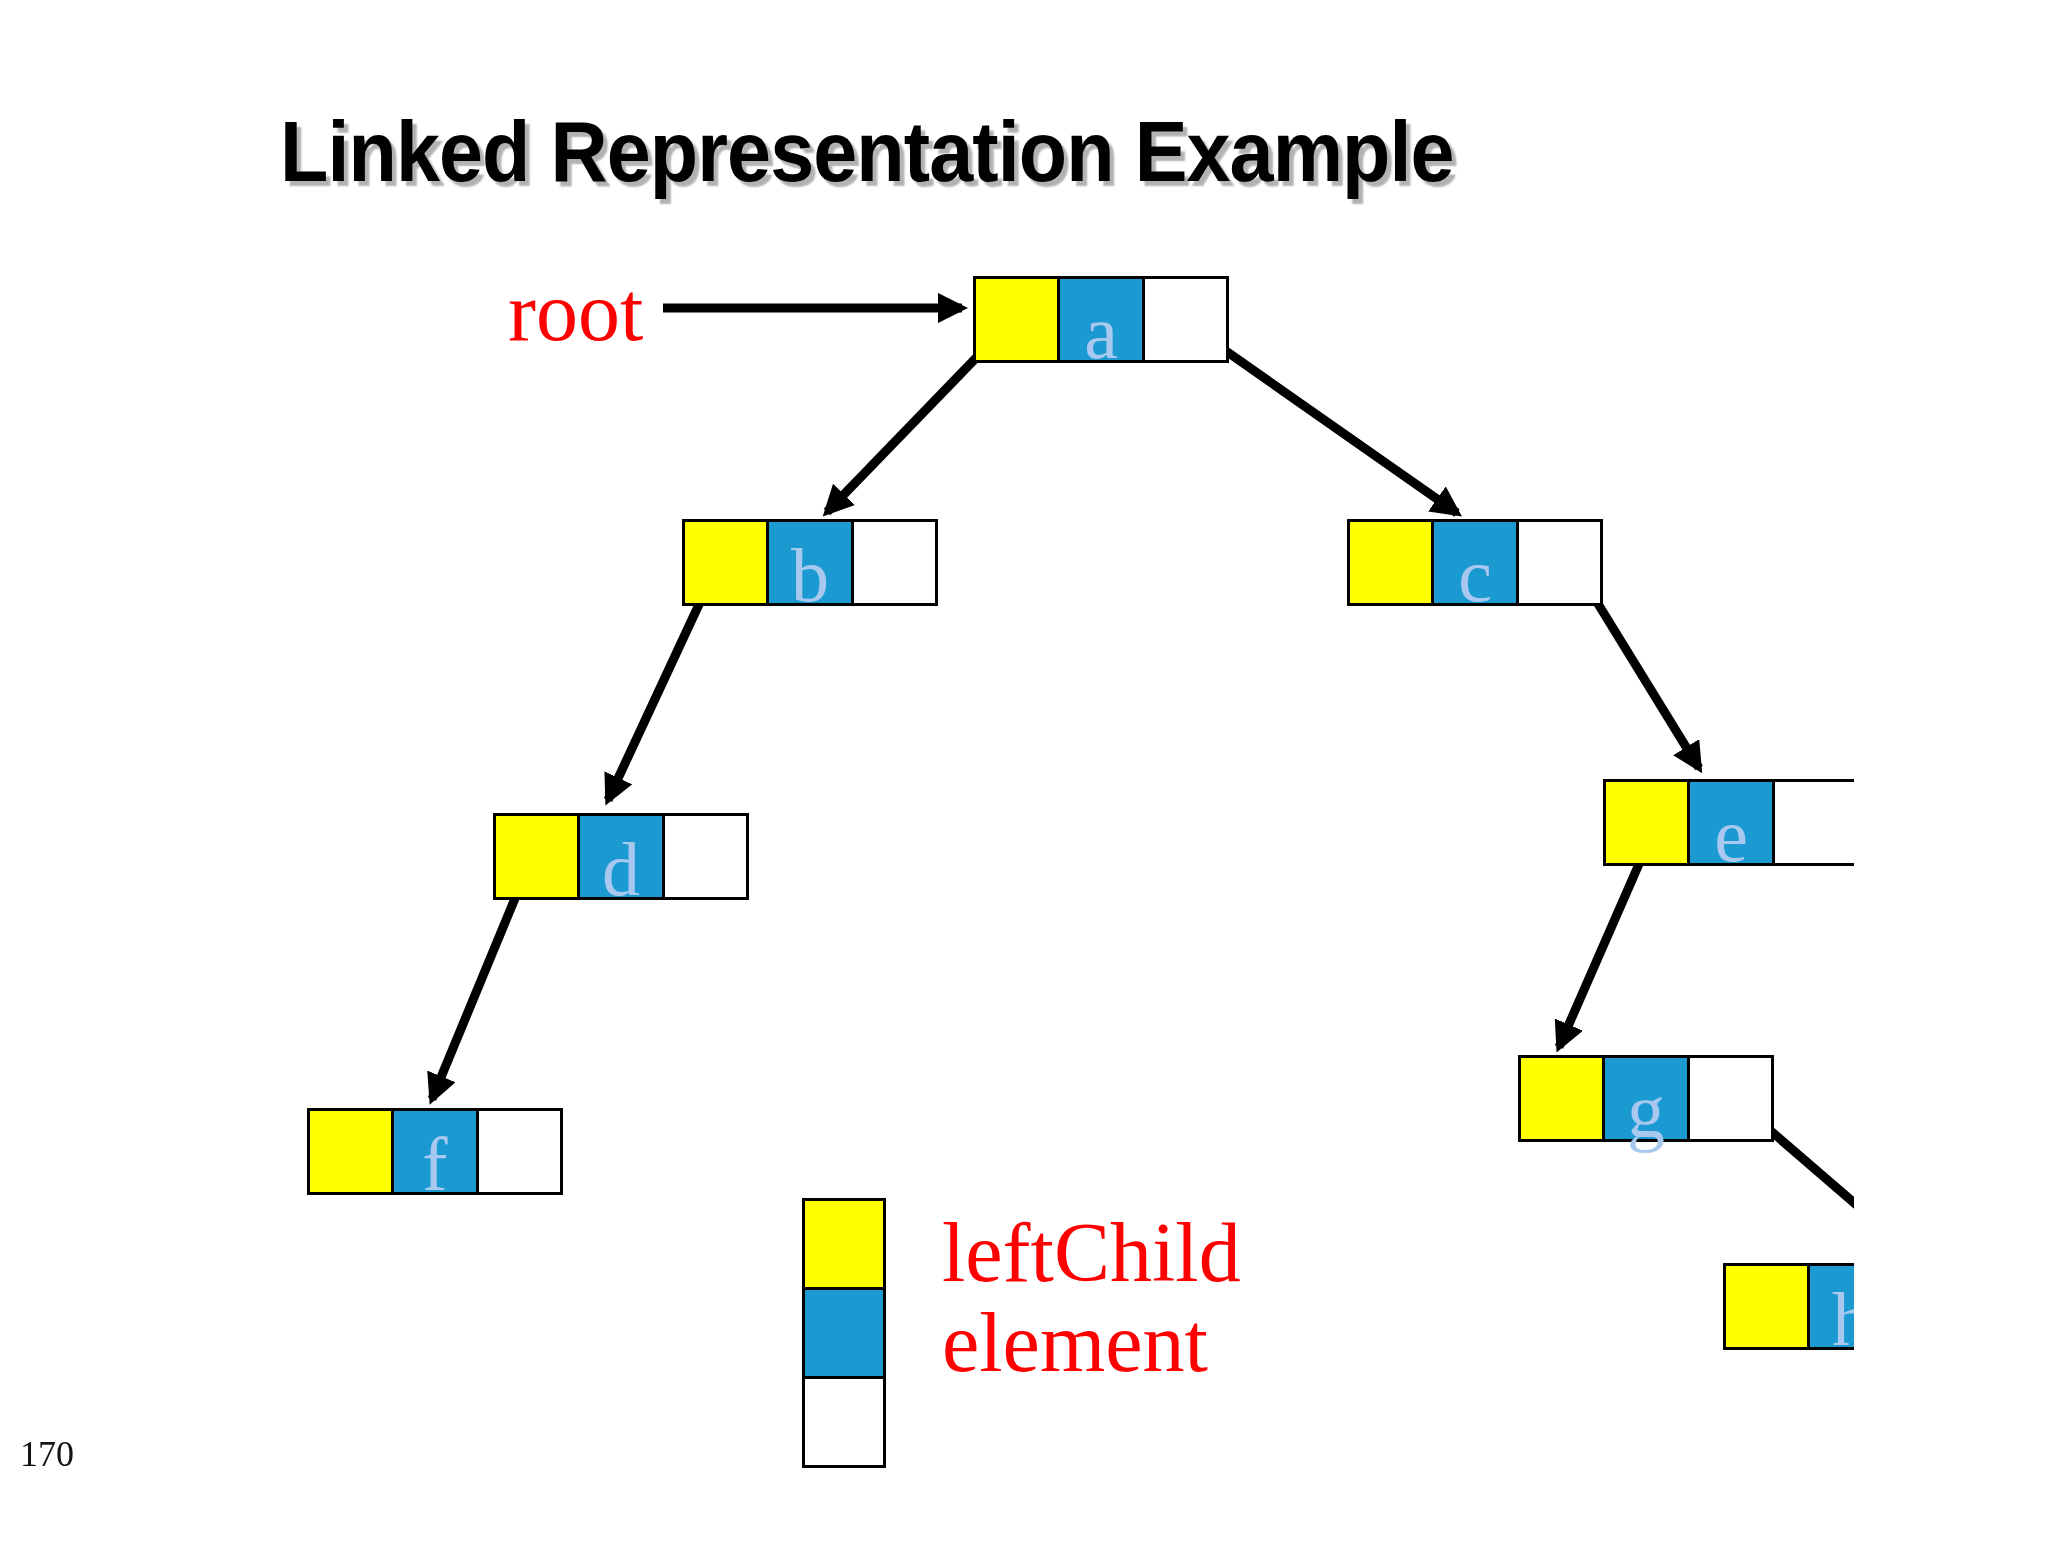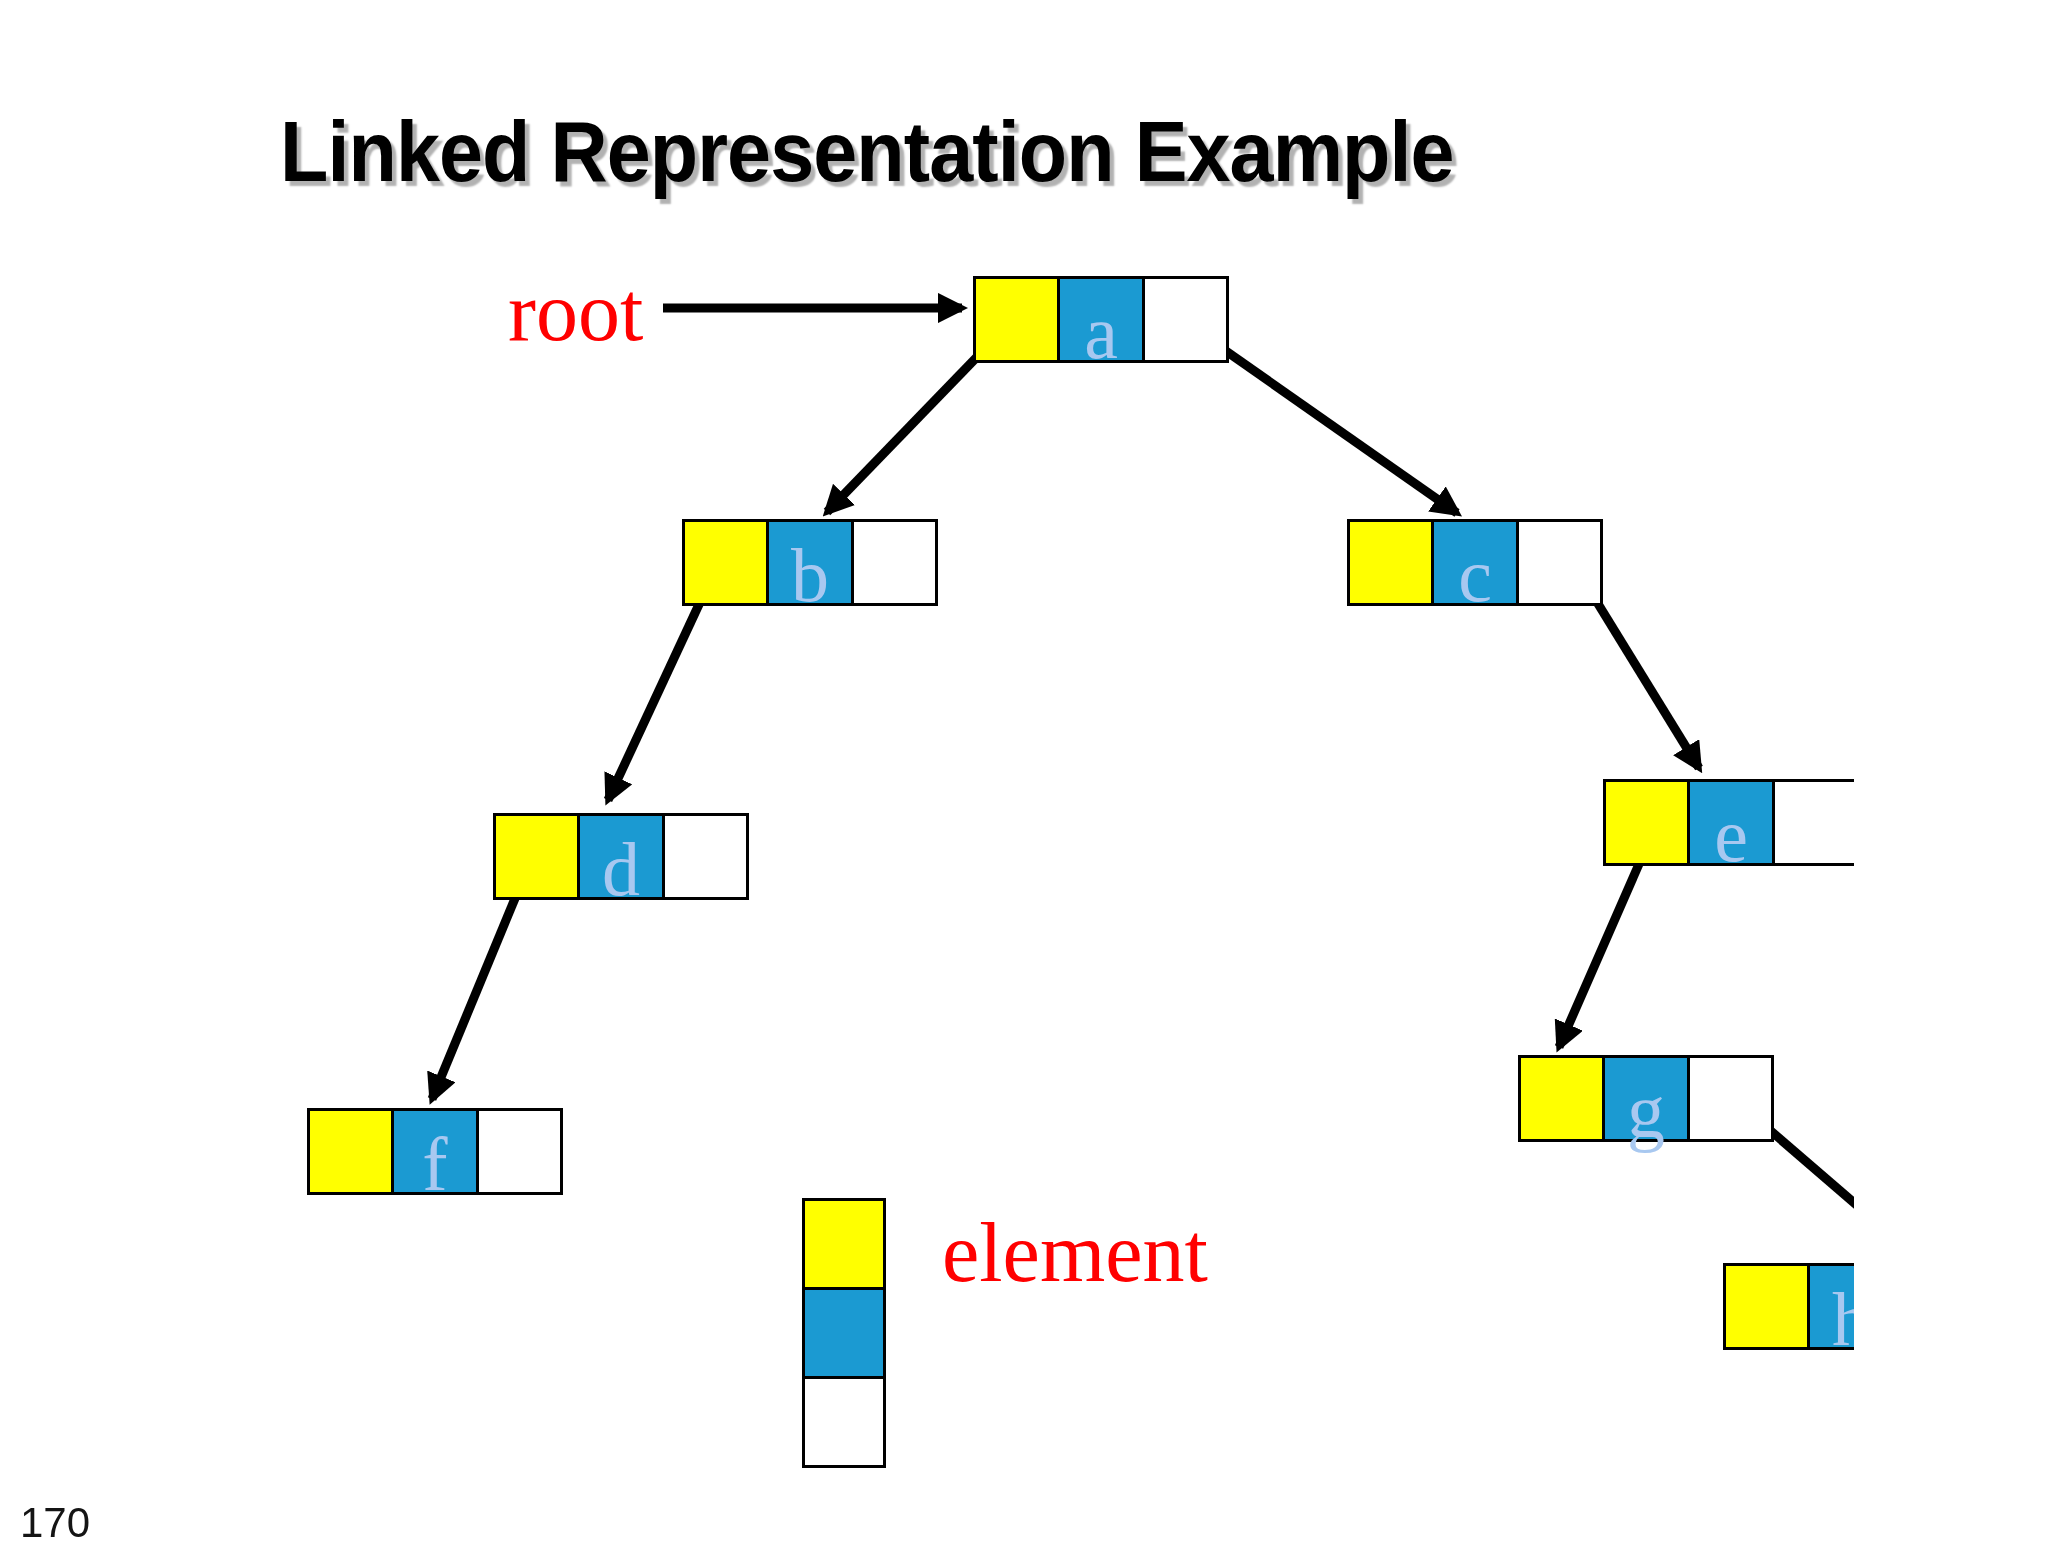--- a/index.html
+++ b/index.html
@@ -69,23 +69,23 @@
   .legend-labels{
     position:absolute;
     left:942px;top:1208px;
     font-size:84px;
     line-height:90px;
     color:#ff0000;
     white-space:nowrap;
   }
   .page-number{
     position:absolute;
-    left:20px;top:1502px;
-    font-family:Liberation Sans, sans-serif;
-    font-size:42px;line-height:1;
+    left:20px;top:1436px;
+    font-family:Liberation Serif, serif;
+    font-size:36px;line-height:1;
     color:#141414;
   }
 </style>
 </head>
 <body>
 
 <div class="slide">
 
   <div class="title">Linked Representation Example</div>
 
@@ -155,18 +155,19 @@
     <div class="cell cell-right"></div>
   </div>
 
   <div class="legend-box">
     <div class="legend-cell legend-cell-left"></div>
     <div class="legend-cell legend-cell-element"></div>
     <div class="legend-cell legend-cell-right"></div>
   </div>
 
   <div class="legend-labels">
+    <div>leftChild</div>
     <div>element</div>
   </div>
 
   <div class="page-number">170</div>
 
 </div>
 
 </body></html>

